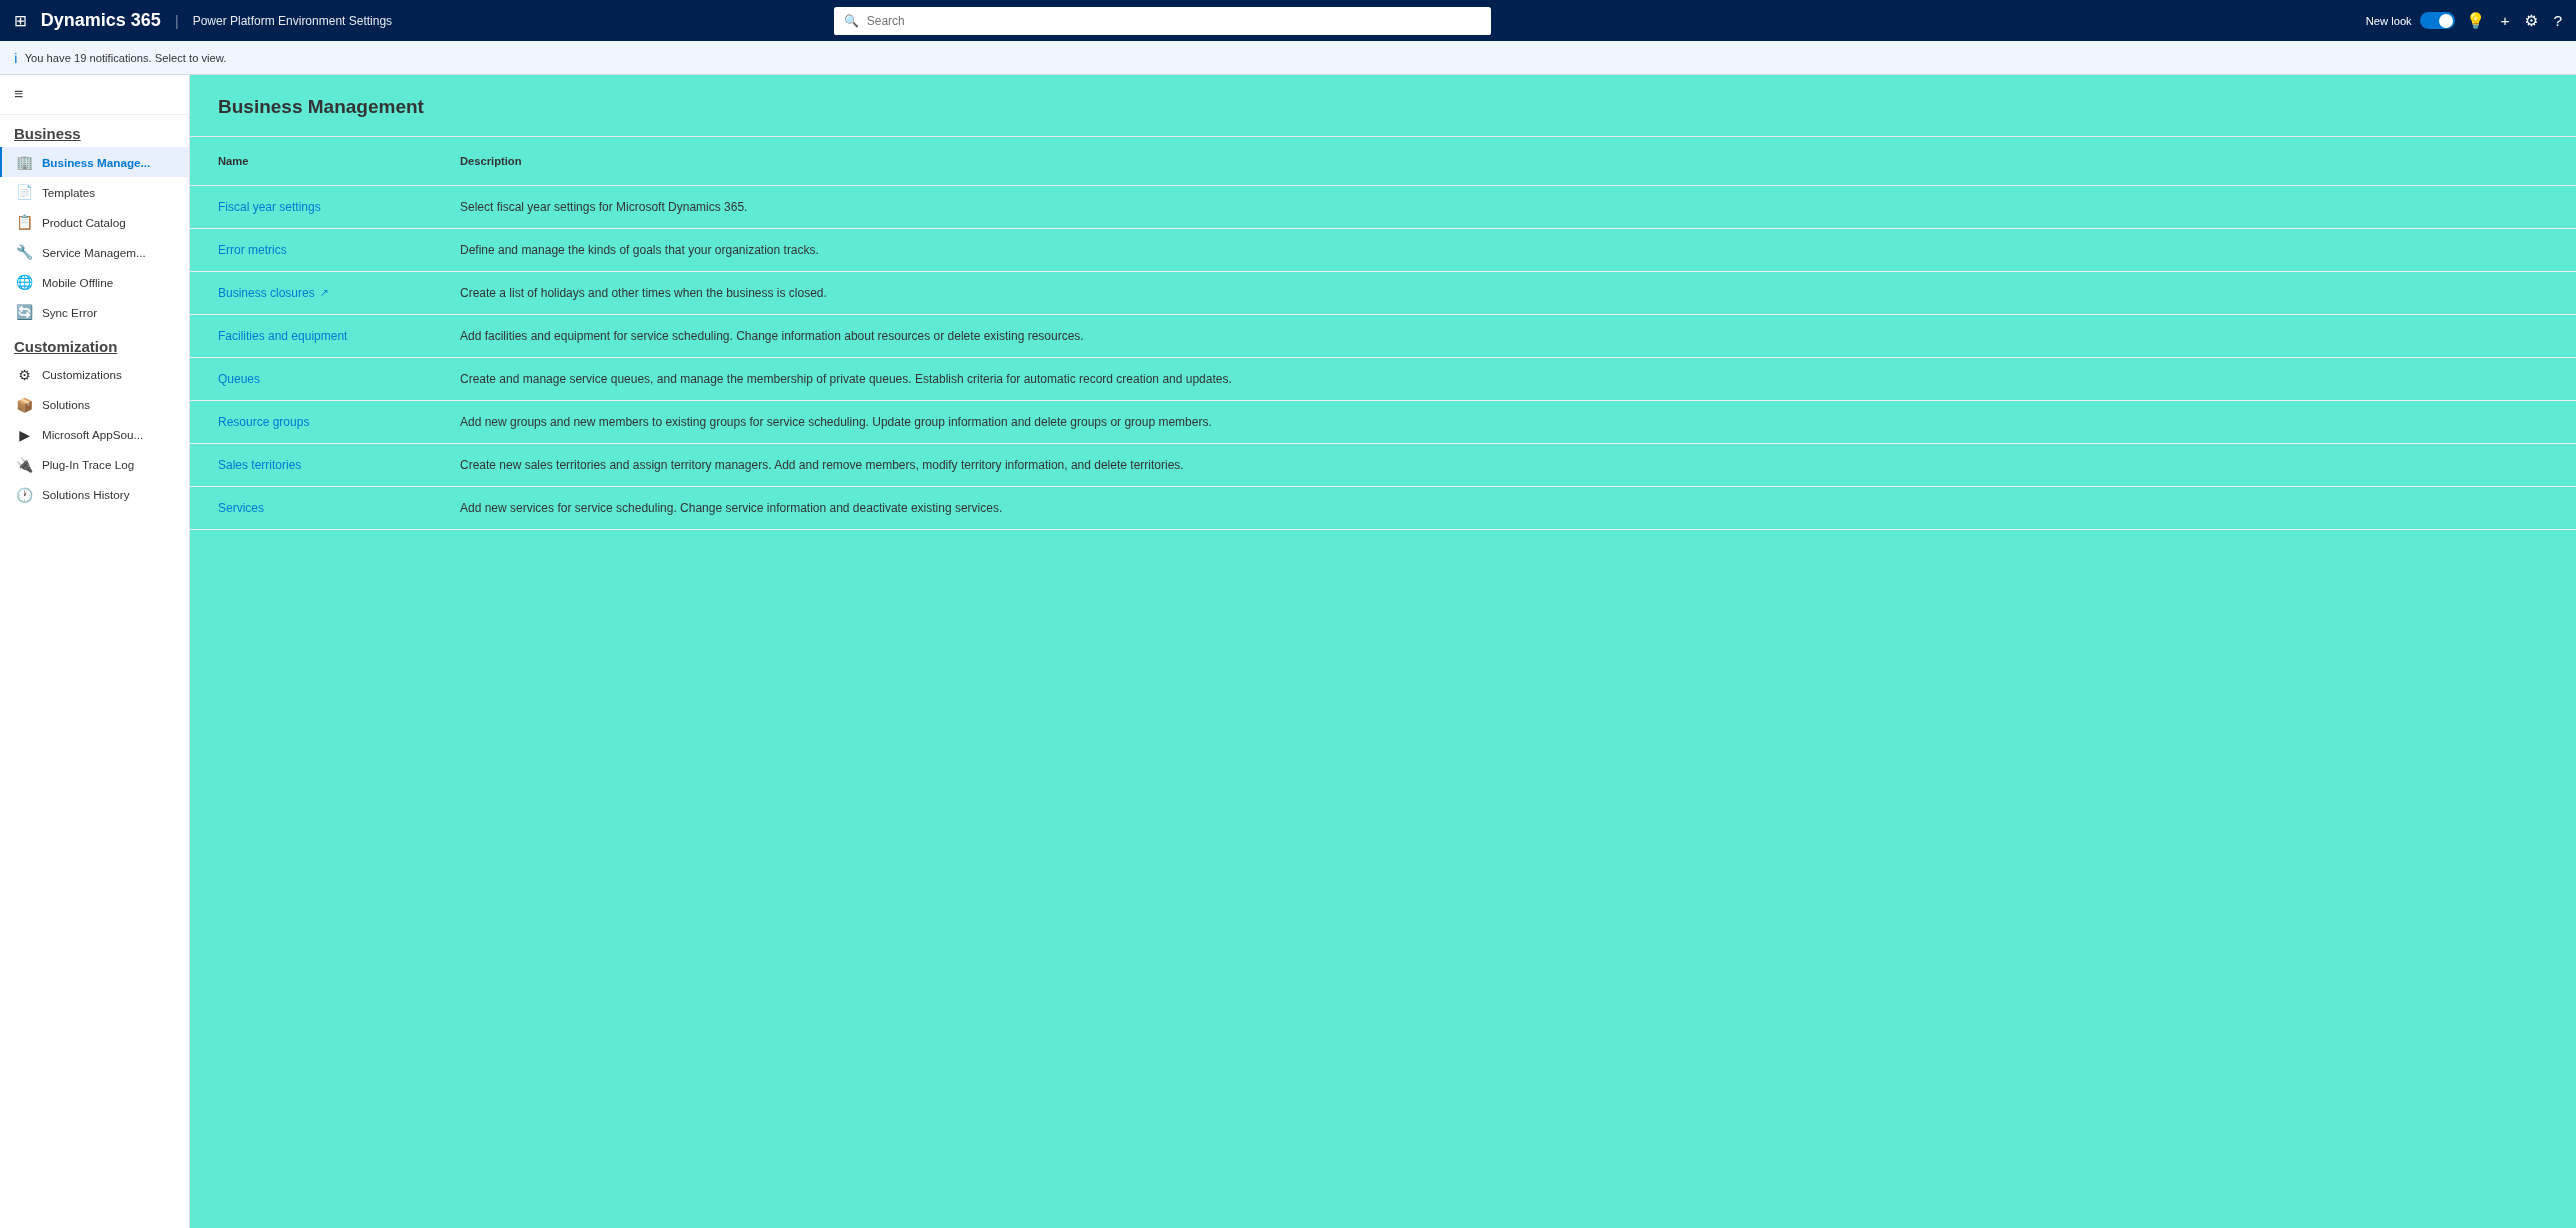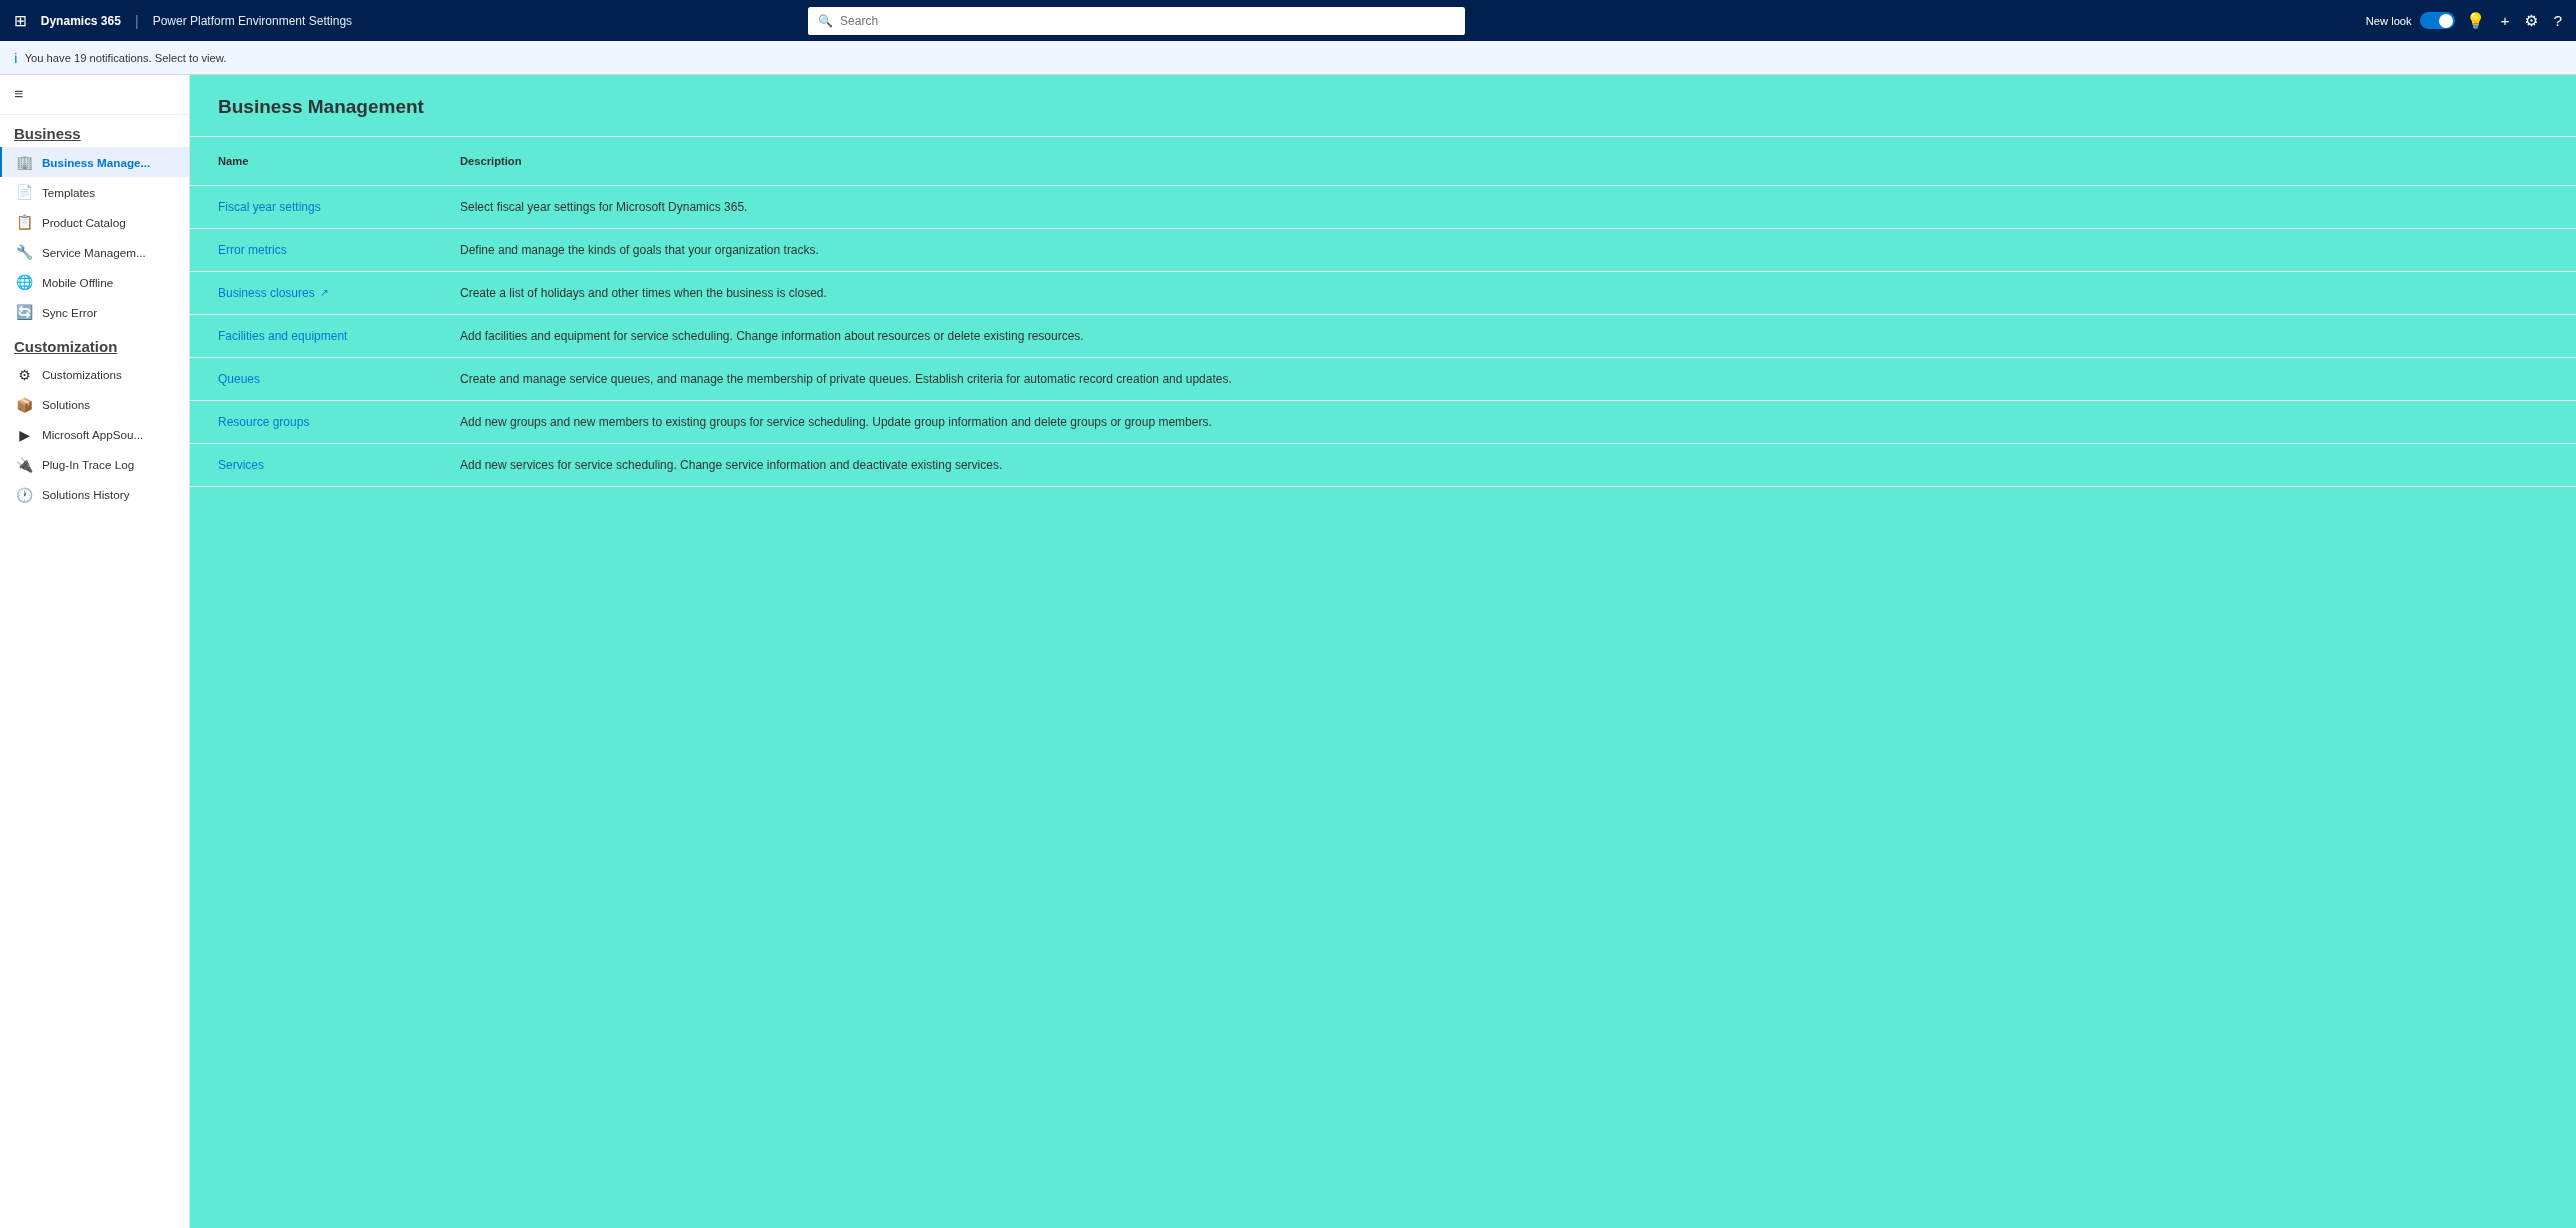--- a/index.html
+++ b/index.html
@@ -20,21 +20,21 @@
       flex-shrink: 0;
     }
     .topbar-grid-icon {
       color: white;
       font-size: 15.5px;
       cursor: pointer;
       padding: 3.5px;
     }
     .topbar-brand {
       color: white;
-      font-size: 12px;
+      font-size: 18px;
       font-weight: 600;
       white-space: nowrap;
     }
     .topbar-divider {
       color: rgba(255,255,255,0.4);
       font-size: 15.5px;
       margin: 0 3.5px;
     }
     .topbar-env {
       color: rgba(255,255,255,0.9);
@@ -348,20 +348,26 @@
             <td>Create and manage service queues, and manage the membership of private queues. Establish criteria for automatic record creation and updates.</td>
           </tr>
           <tr>
             <td>
               <a class="settings-link" href="#">Resource groups</a>
             </td>
             <td>Add new groups and new members to existing groups for service scheduling. Update group information and delete groups or group members.</td>
           </tr>
           <tr>
             <td>
+              <a class="settings-link" href="#">Sales territories</a>
+            </td>
+            <td>Create new sales territories and assign territory managers. Add and remove members, modify territory information, and delete territories.</td>
+          </tr>
+          <tr>
+            <td>
               <a class="settings-link" href="#">Services</a>
             </td>
             <td>Add new services for service scheduling. Change service information and deactivate existing services.</td>
           </tr>
         </tbody>
     </table>
   </div>
 </div>
 
 

